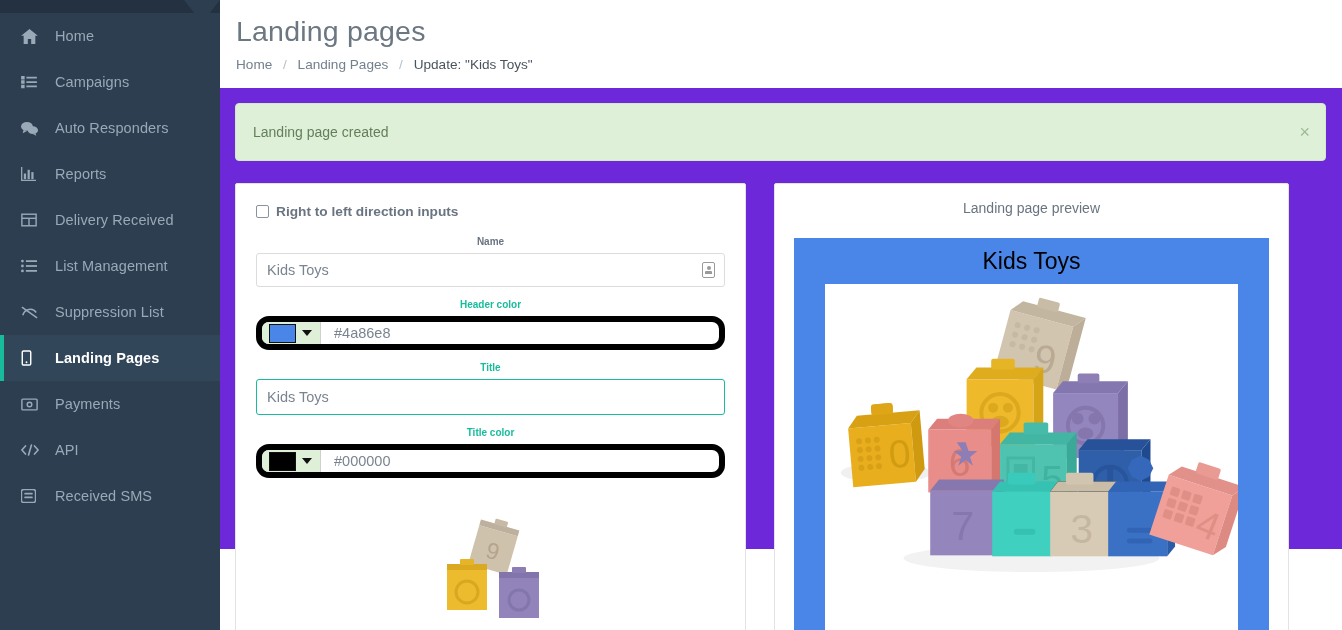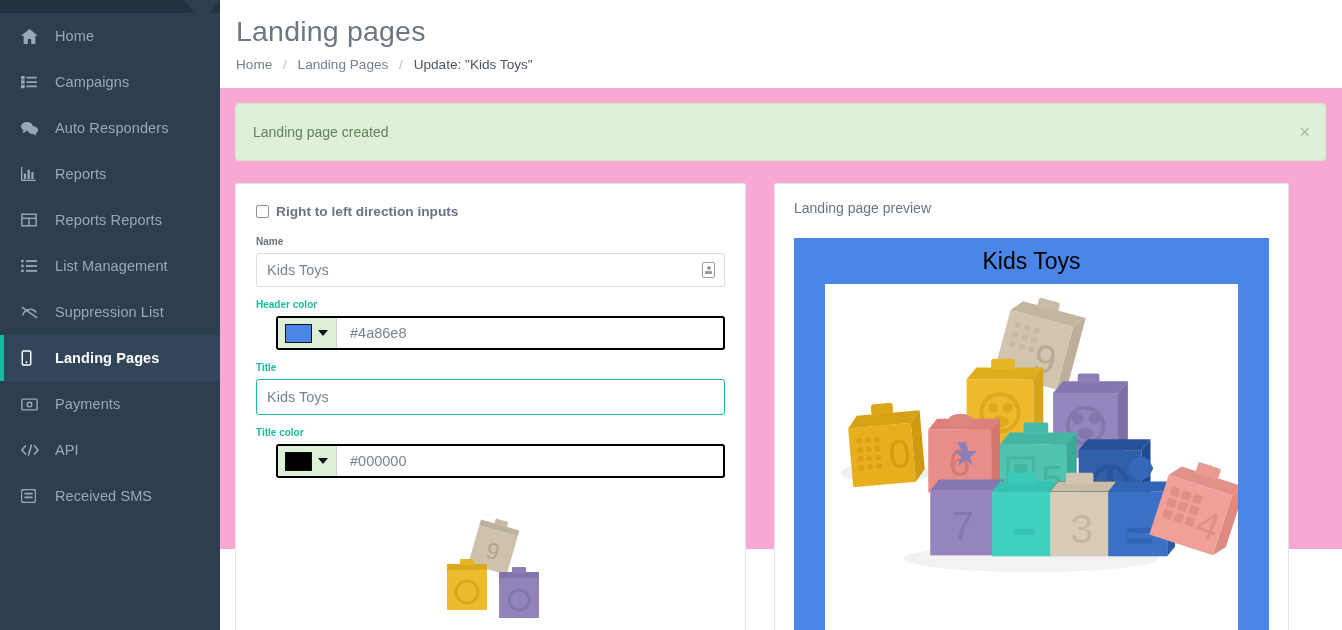--- a/index.html
+++ b/index.html
@@ -87,24 +87,25 @@
     margin-top: 7px;
     font-size: 13.6px;
     color: #7b8794;
   }
   #breadcrumb .crumb-link { color: #73808d; }
   #breadcrumb .sep { color: #b7c0c8; padding: 0 7px; }
   #breadcrumb .crumb-label { color: #4a545e; font-weight: normal; }
   #breadcrumb .crumb-value { color: #4a545e; }
 
   #page-body {
-    background: #f9a8d4;
+    background: #6d28d9;
     height: 461px;
     padding: 15px 16px 0 15px;
     position: relative;
+    text-align: center;
   }
 
   
   #alert {
     background: #dff0d8;
     border: 1px solid #d2e8c6;
     border-radius: 4px;
     height: 58px;
     display: flex;
     align-items: center;
@@ -181,26 +182,25 @@
     align-items: center; justify-content: center;
     gap: 1.5px;
     cursor: pointer;
   }
   .autofill-icon i { display:block; background:#9a9a9a; }
   .autofill-icon i.head { width: 4px; height: 4px; border-radius: 50%; }
   .autofill-icon i.body { width: 7px; height: 3px; border-radius: 1px 1px 0 0; }
 
   .colorrow {
     display: flex; align-items: stretch;
-    border: 2px solid #000000;
-    border-radius: 3px;
+    border: 6px solid #000000;
+    border-radius: 13px;
     height: 34px;
     overflow: hidden;
     background: #fff;
-    margin-left: 20px;
   }
   .swatch-btn {
     width: 59px;
     background: #dff0d8;
     border-right: 1px solid #cfcfcf;
     display: flex; align-items: center; gap: 6px;
     padding-left: 7px;
     cursor: pointer;
   }
   .swatch {
@@ -299,21 +299,21 @@
           <span>Reports</span>
         </div>
         <div class="nav-item">
           <span class="nav-icon">
             <svg width="16" height="14" viewBox="0 0 18 15" fill="none" stroke="currentColor" stroke-width="1.6">
               <rect x="1" y="1" width="16" height="13"></rect>
               <line x1="1" y1="5.6" x2="17" y2="5.6"></line>
               <line x1="9" y1="5.6" x2="9" y2="14"></line>
             </svg>
           </span>
-          <span>Reports Reports</span>
+          <span>Delivery Received</span>
         </div>
         <div class="nav-item">
           <span class="nav-icon">
             <svg width="16" height="14" viewBox="0 0 18 15" fill="currentColor">
               <circle cx="1.6" cy="2" r="1.6"></circle>
               <circle cx="1.6" cy="7.5" r="1.6"></circle>
               <circle cx="1.6" cy="13" r="1.6"></circle>
               <rect x="5.5" y="1" width="12.5" height="2"></rect>
               <rect x="5.5" y="6.5" width="12.5" height="2"></rect>
               <rect x="5.5" y="12" width="12.5" height="2"></rect>

